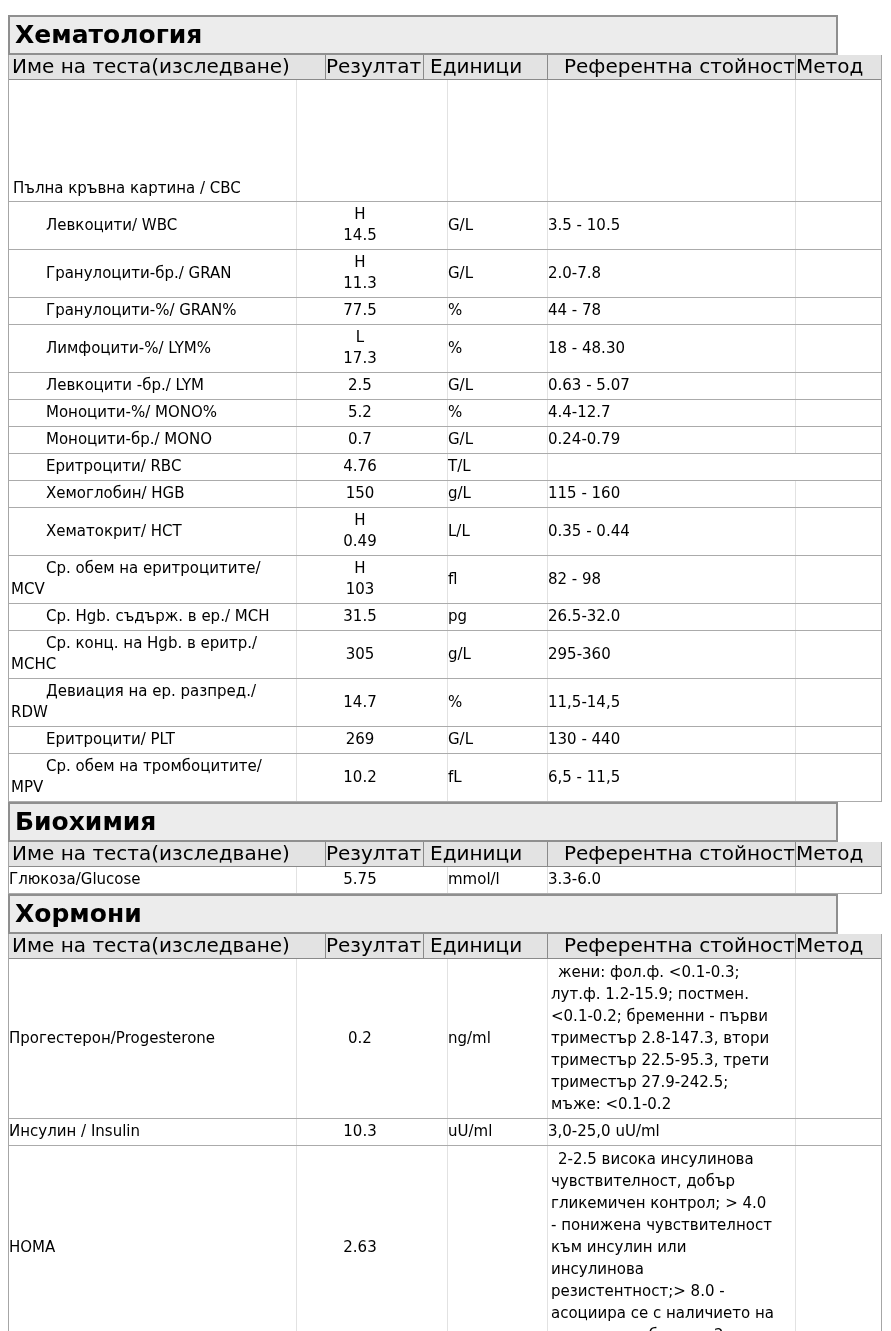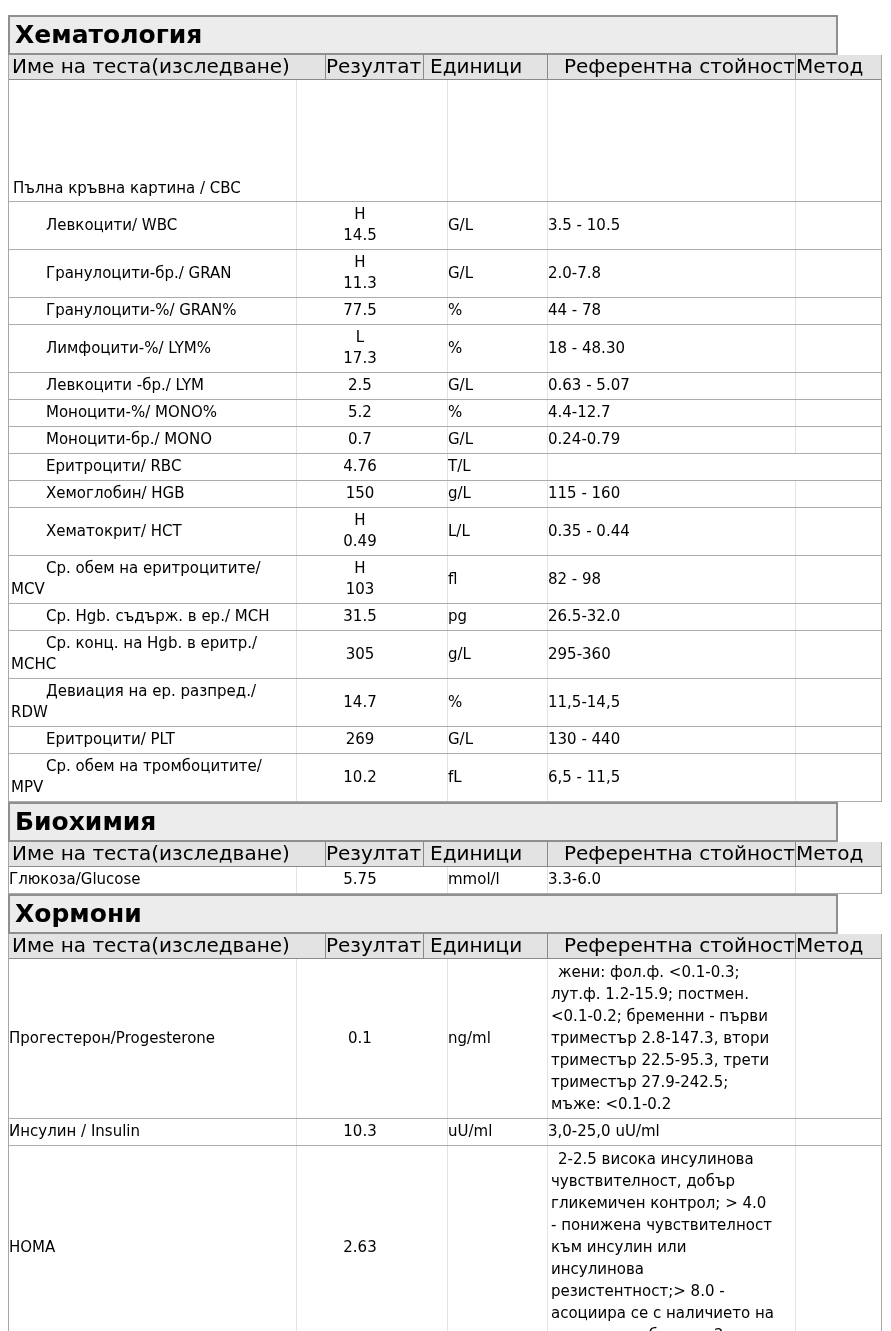--- a/index.html
+++ b/index.html
@@ -351,21 +351,21 @@
             <span>Референтна стойност</span>
           </div>
           <div class="cell h-method">
             <span>Метод</span>
           </div>
         </div>
         <div class="row brow">
           <div class="cell c-name"><span>Прогестерон/Progesterone</span></div>
           <div class="cell c-result">
             <span class="flag"></span>
-            <span class="val">0.1</span>
+            <span class="val">0.2</span>
           </div>
           <div class="cell c-units">
             <span>ng/ml</span>
           </div>
           <div class="cell c-ref multi"><span>жени: фол.ф. &lt;0.1-0.3;
 лут.ф. 1.2-15.9; постмен.
 &lt;0.1-0.2; бременни - първи
 триместър 2.8-147.3, втори
 триместър 22.5-95.3, трети
 триместър 27.9-242.5;

